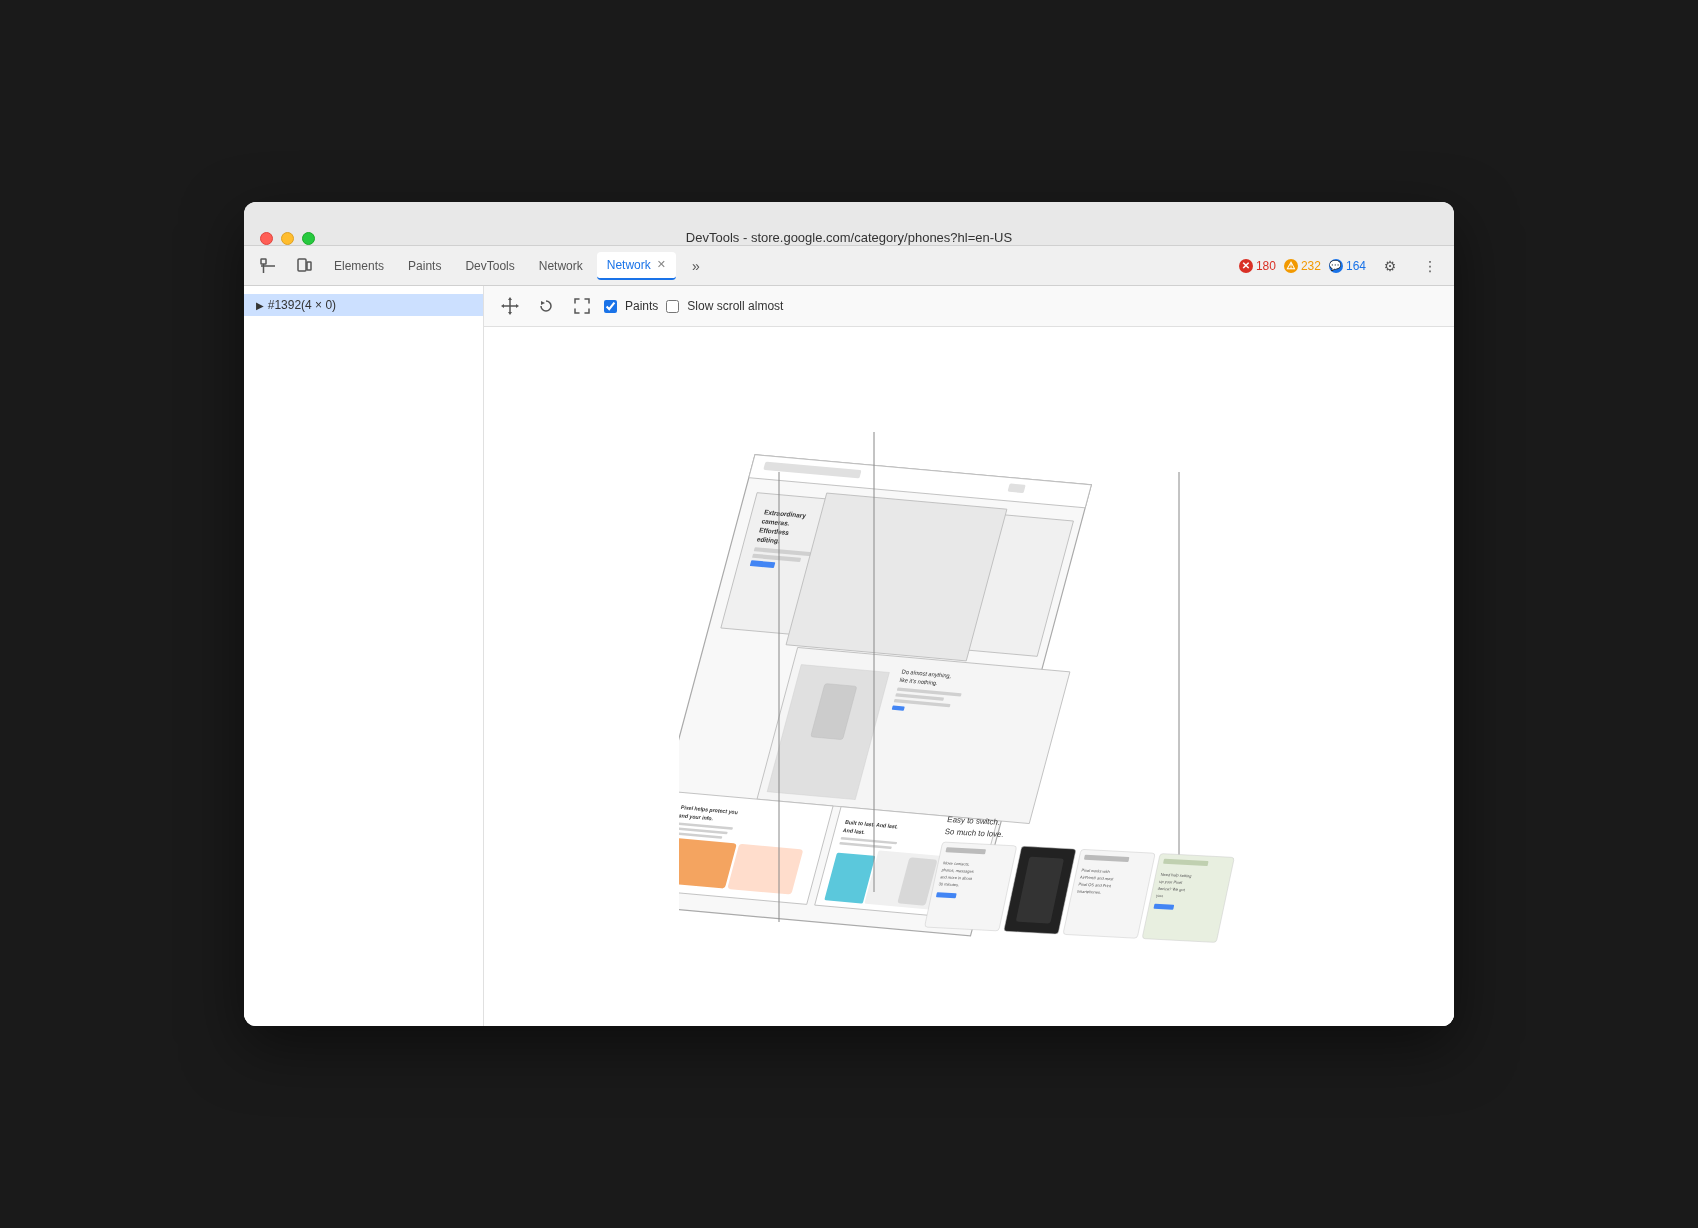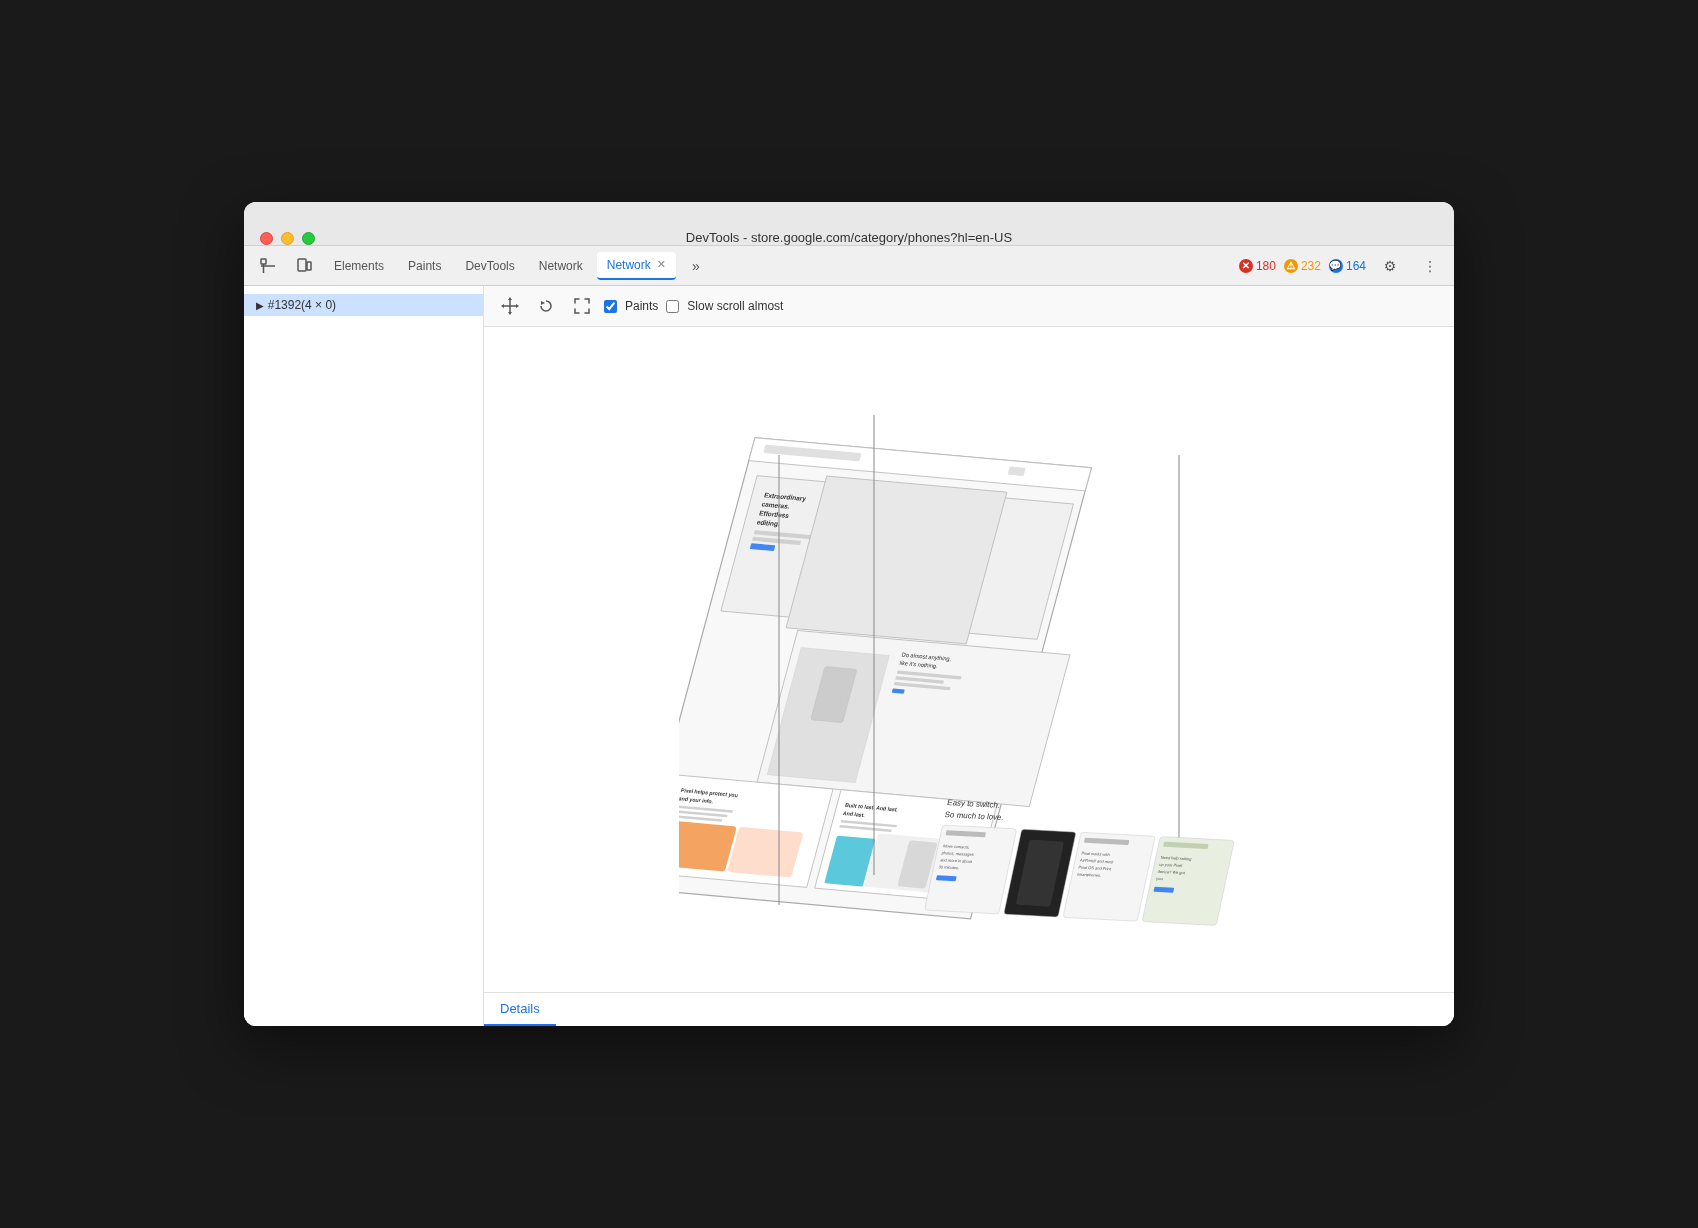--- a/index.html
+++ b/index.html
@@ -420,18 +420,15 @@
               <text x="225" y="59" font-family="sans-serif" font-size="4" fill="#555">up your Pixel</text>
               <text x="225" y="66" font-family="sans-serif" font-size="4" fill="#555">device? We got</text>
               <text x="225" y="73" font-family="sans-serif" font-size="4" fill="#555">you.</text>
               <rect x="225" y="80" width="20" height="5" rx="1" fill="#4285f4"></rect>
             </g>
 
           </svg>
         </div>
       </div>
 
-      <div class="details-bar">
-        <span class="details-tab">Details</span>
-      </div>
     </div>
   </div>
 </div>
 
 </body></html>

